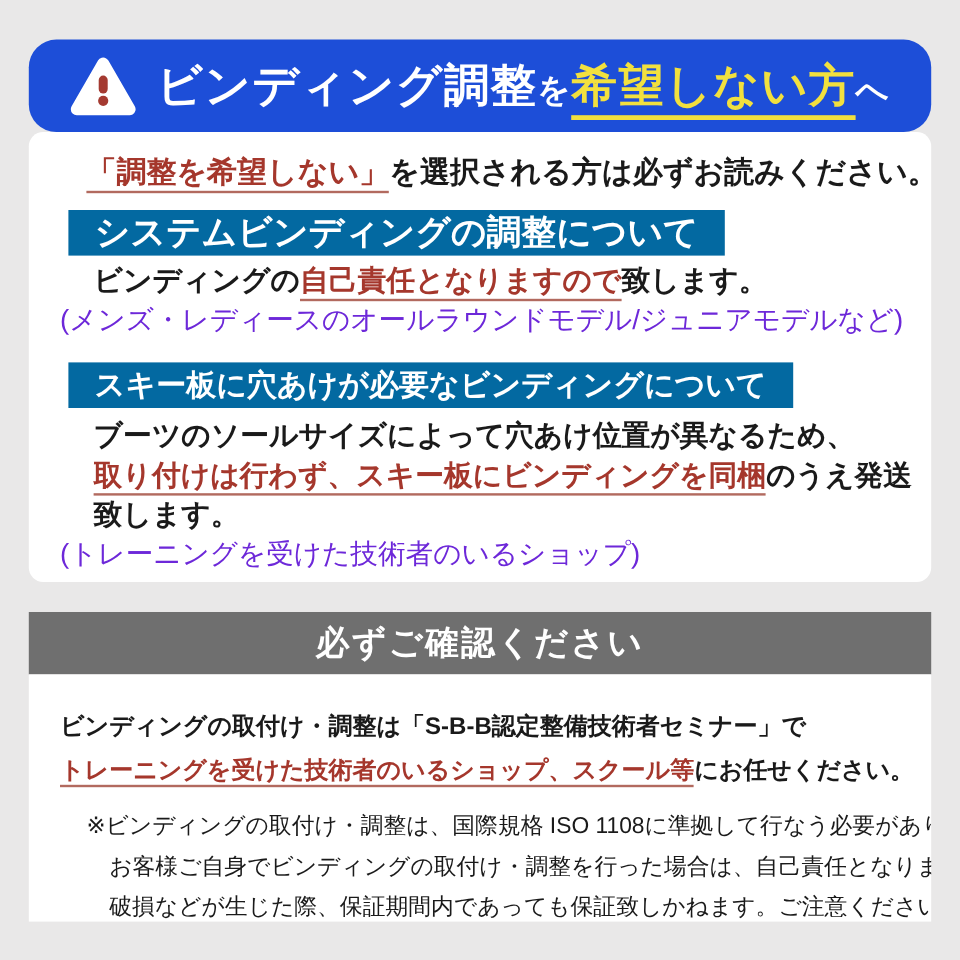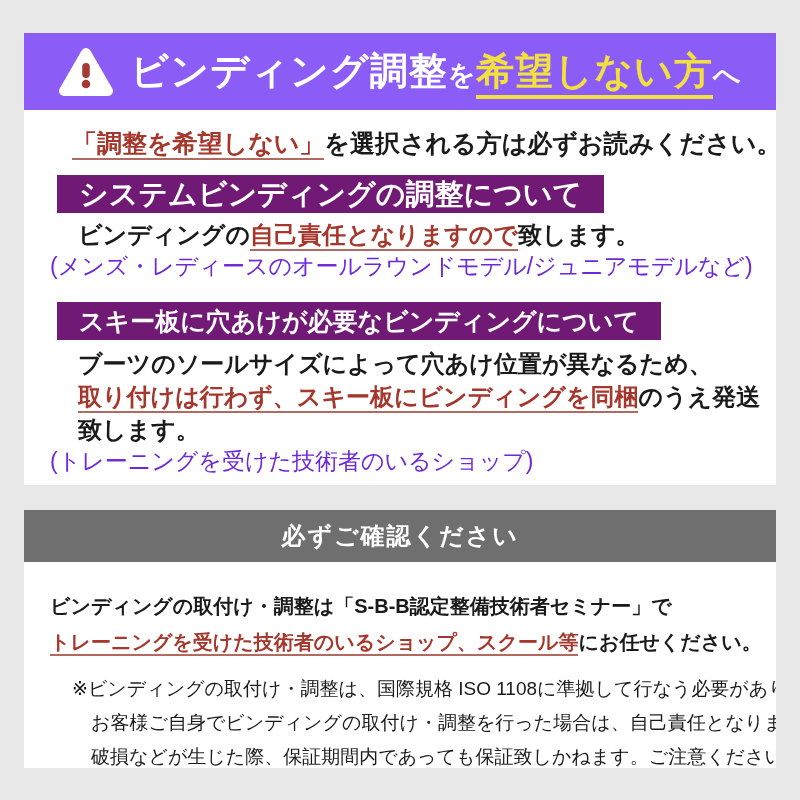--- a/index.html
+++ b/index.html
@@ -7,58 +7,60 @@
   body {
     background: #E9E8E8;
     font-family: "Liberation Sans", "DejaVu Sans", sans-serif;
     overflow: hidden;
   }
   .page { padding: 33px 24px 0; }
 
   
   .main-header {
     height: 77px;
-    background: #8b5cf6;
+    background: #1d4ed8;
     display: flex;
     align-items: center;
     justify-content: center;
     gap: 16px;
     white-space: nowrap;
+    border-radius: 23px;
   }
   .warn-icon { flex: 0 0 auto; display: block; }
   .hdr-text { font-weight: bold; font-size: 38px; color: #ffffff; letter-spacing: 1px; }
   .hdr-small { font-size: 27px; }
   .hdr-yellow {
     color: #F2E03E;
     border-bottom: 4px solid #F2E03E;
     padding-bottom: 3px;
   }
 
   
   .box1 {
     background: #ffffff;
     height: 375px;
     padding-top: 17px;
     overflow: hidden;
+    border-radius: 12px;
   }
   .intro {
     margin-left: 48px;
     font-size: 25px;
     font-weight: bold;
     color: #1a1a1a;
     white-space: nowrap;
   }
   .red-u {
     color: #A5372C;
     border-bottom: 2px solid #B26A5F;
     padding-bottom: 1px;
   }
   .sub-bar {
     margin-left: 33px;
-    background: #701a75;
+    background: #0369a1;
     color: #ffffff;
     font-weight: bold;
     line-height: 28px;
     padding: 5px 22px;
     width: fit-content;
     white-space: nowrap;
   }
   .sub-bar.b1 { font-size: 29px; margin-top: 15px; }
   .sub-bar.b2 { font-size: 25px; margin-top: 23px; }
   .body-line {
@@ -82,21 +84,21 @@
 
   
   .gray-bar {
     margin-top: 25px;
     height: 52px;
     background: #6F6F6F;
     display: flex;
     align-items: center;
     justify-content: center;
     color: #ffffff;
-    font-size: 24px;
+    font-size: 28px;
     font-weight: bold;
     letter-spacing: 2px;
     white-space: nowrap;
     text-align: right;
   }
 
   
   .box2 {
     background: #ffffff;
     height: 206px;

